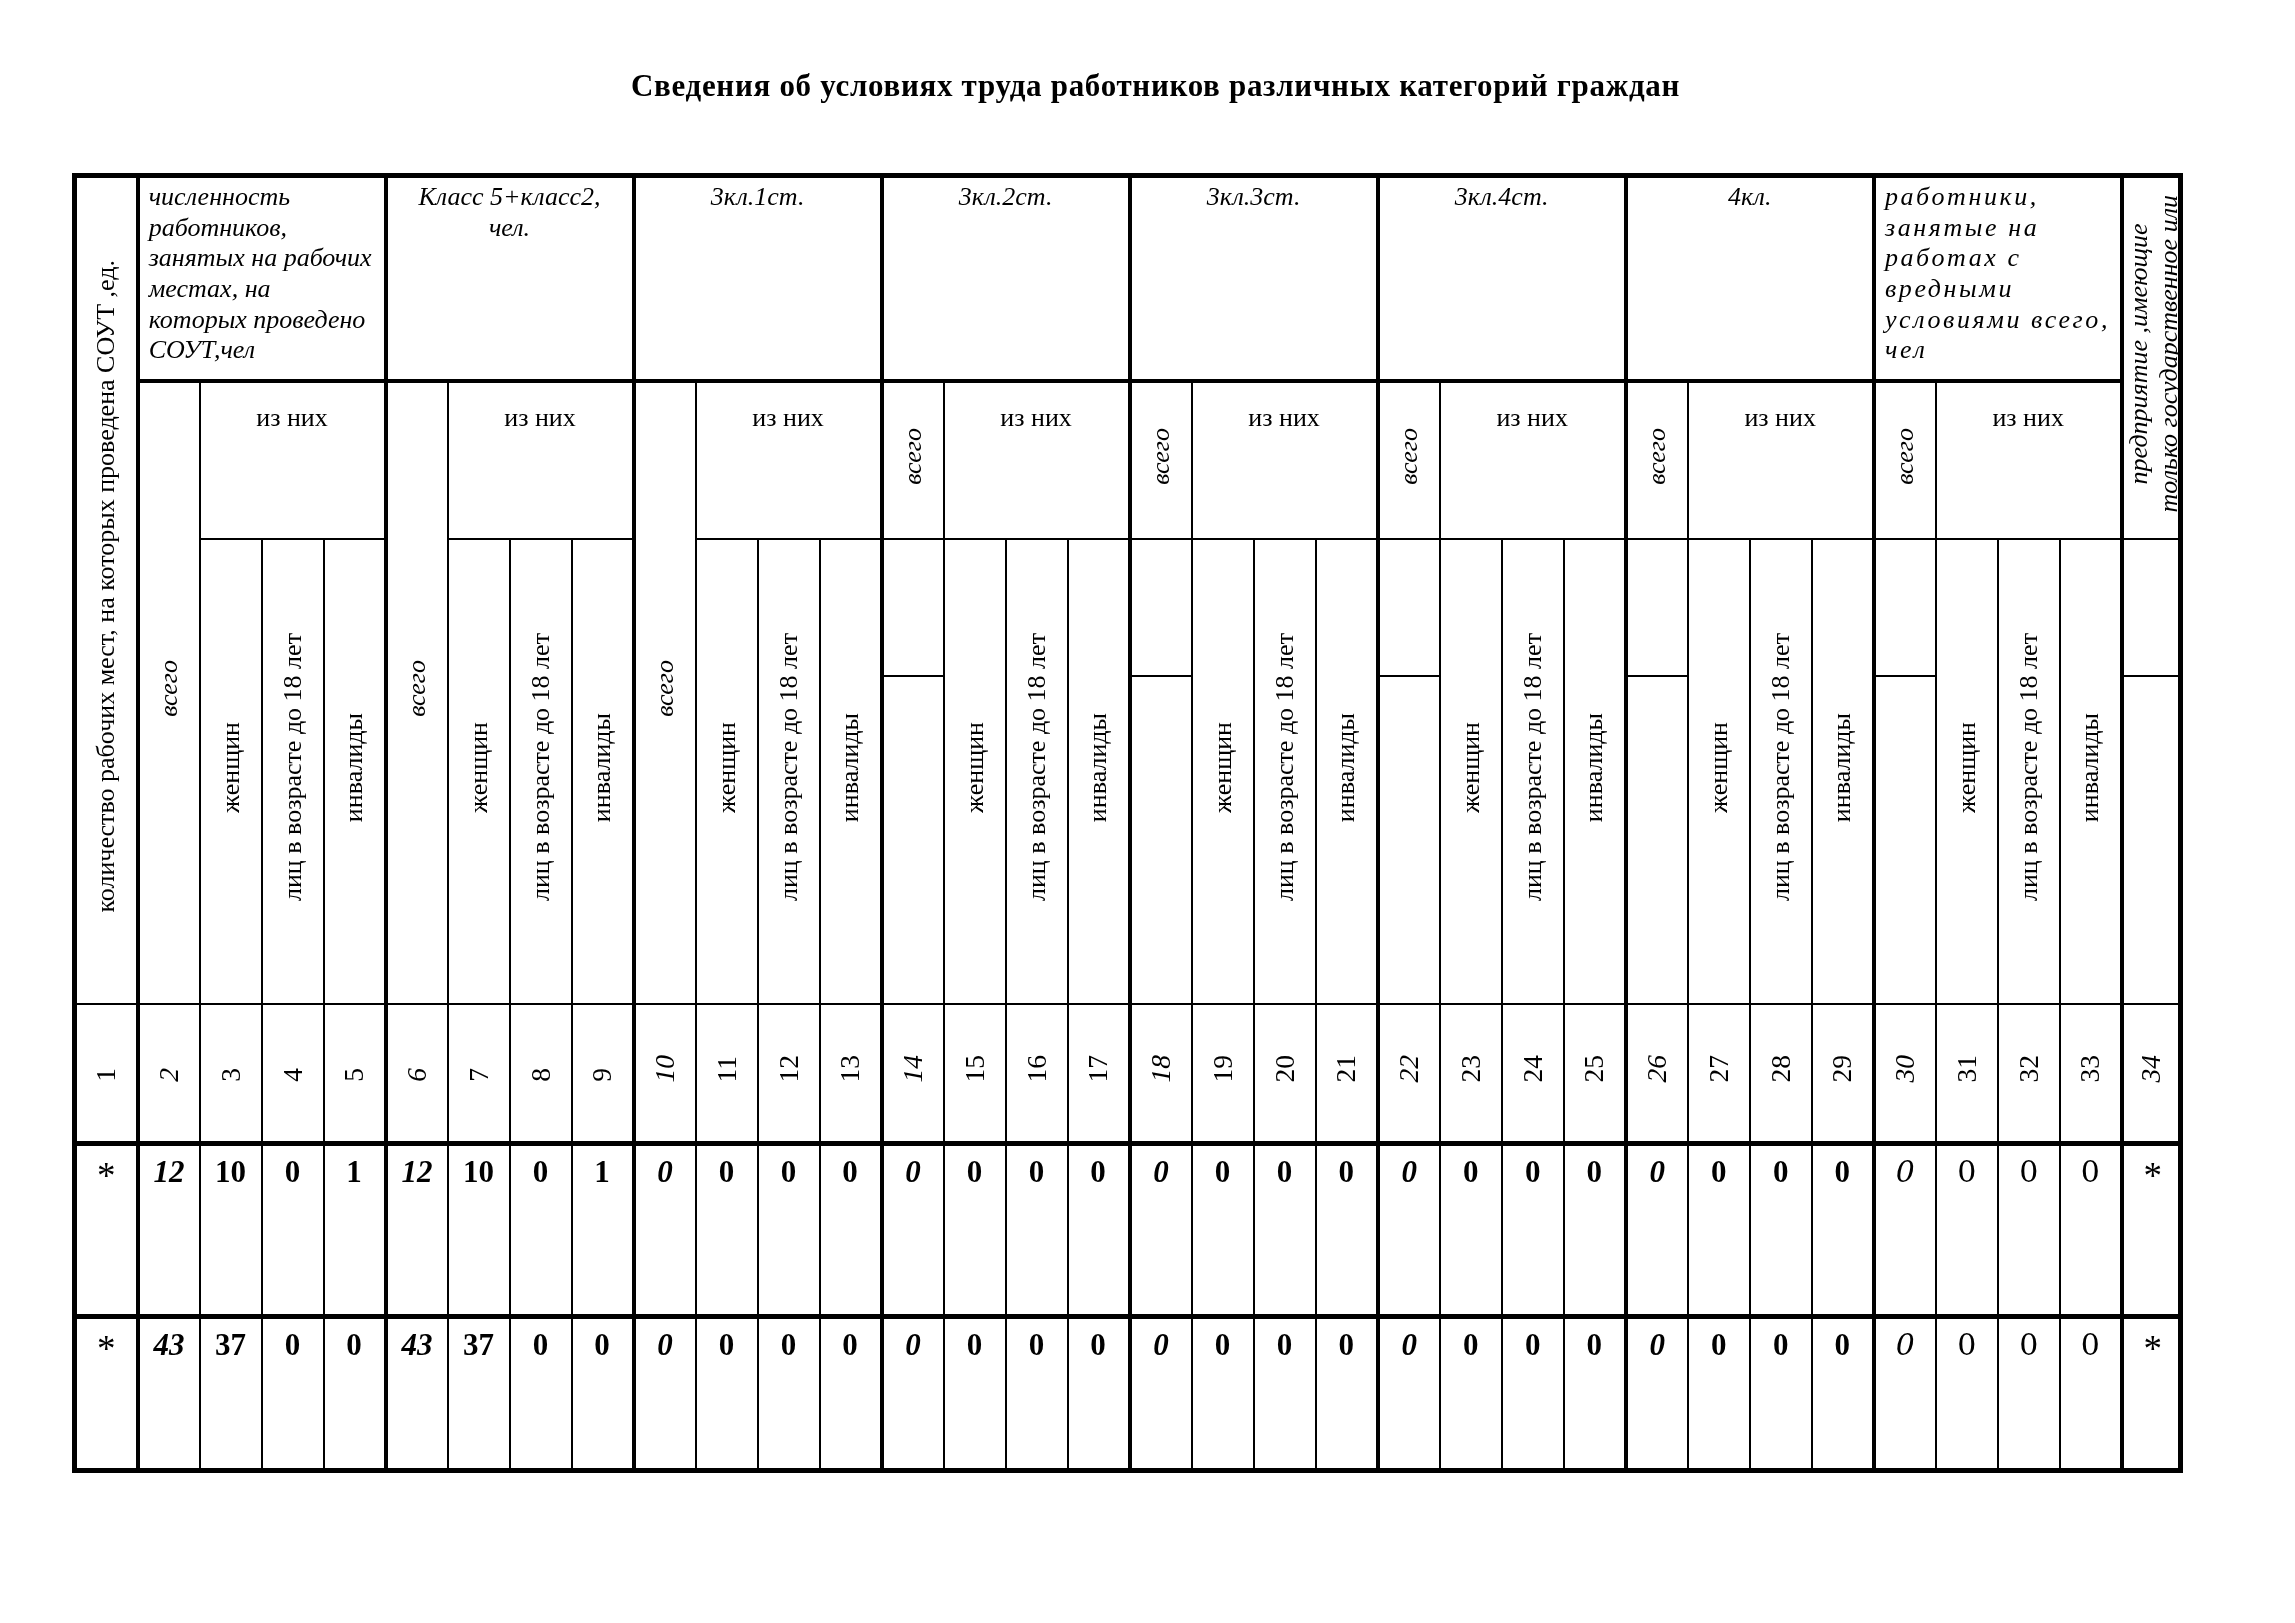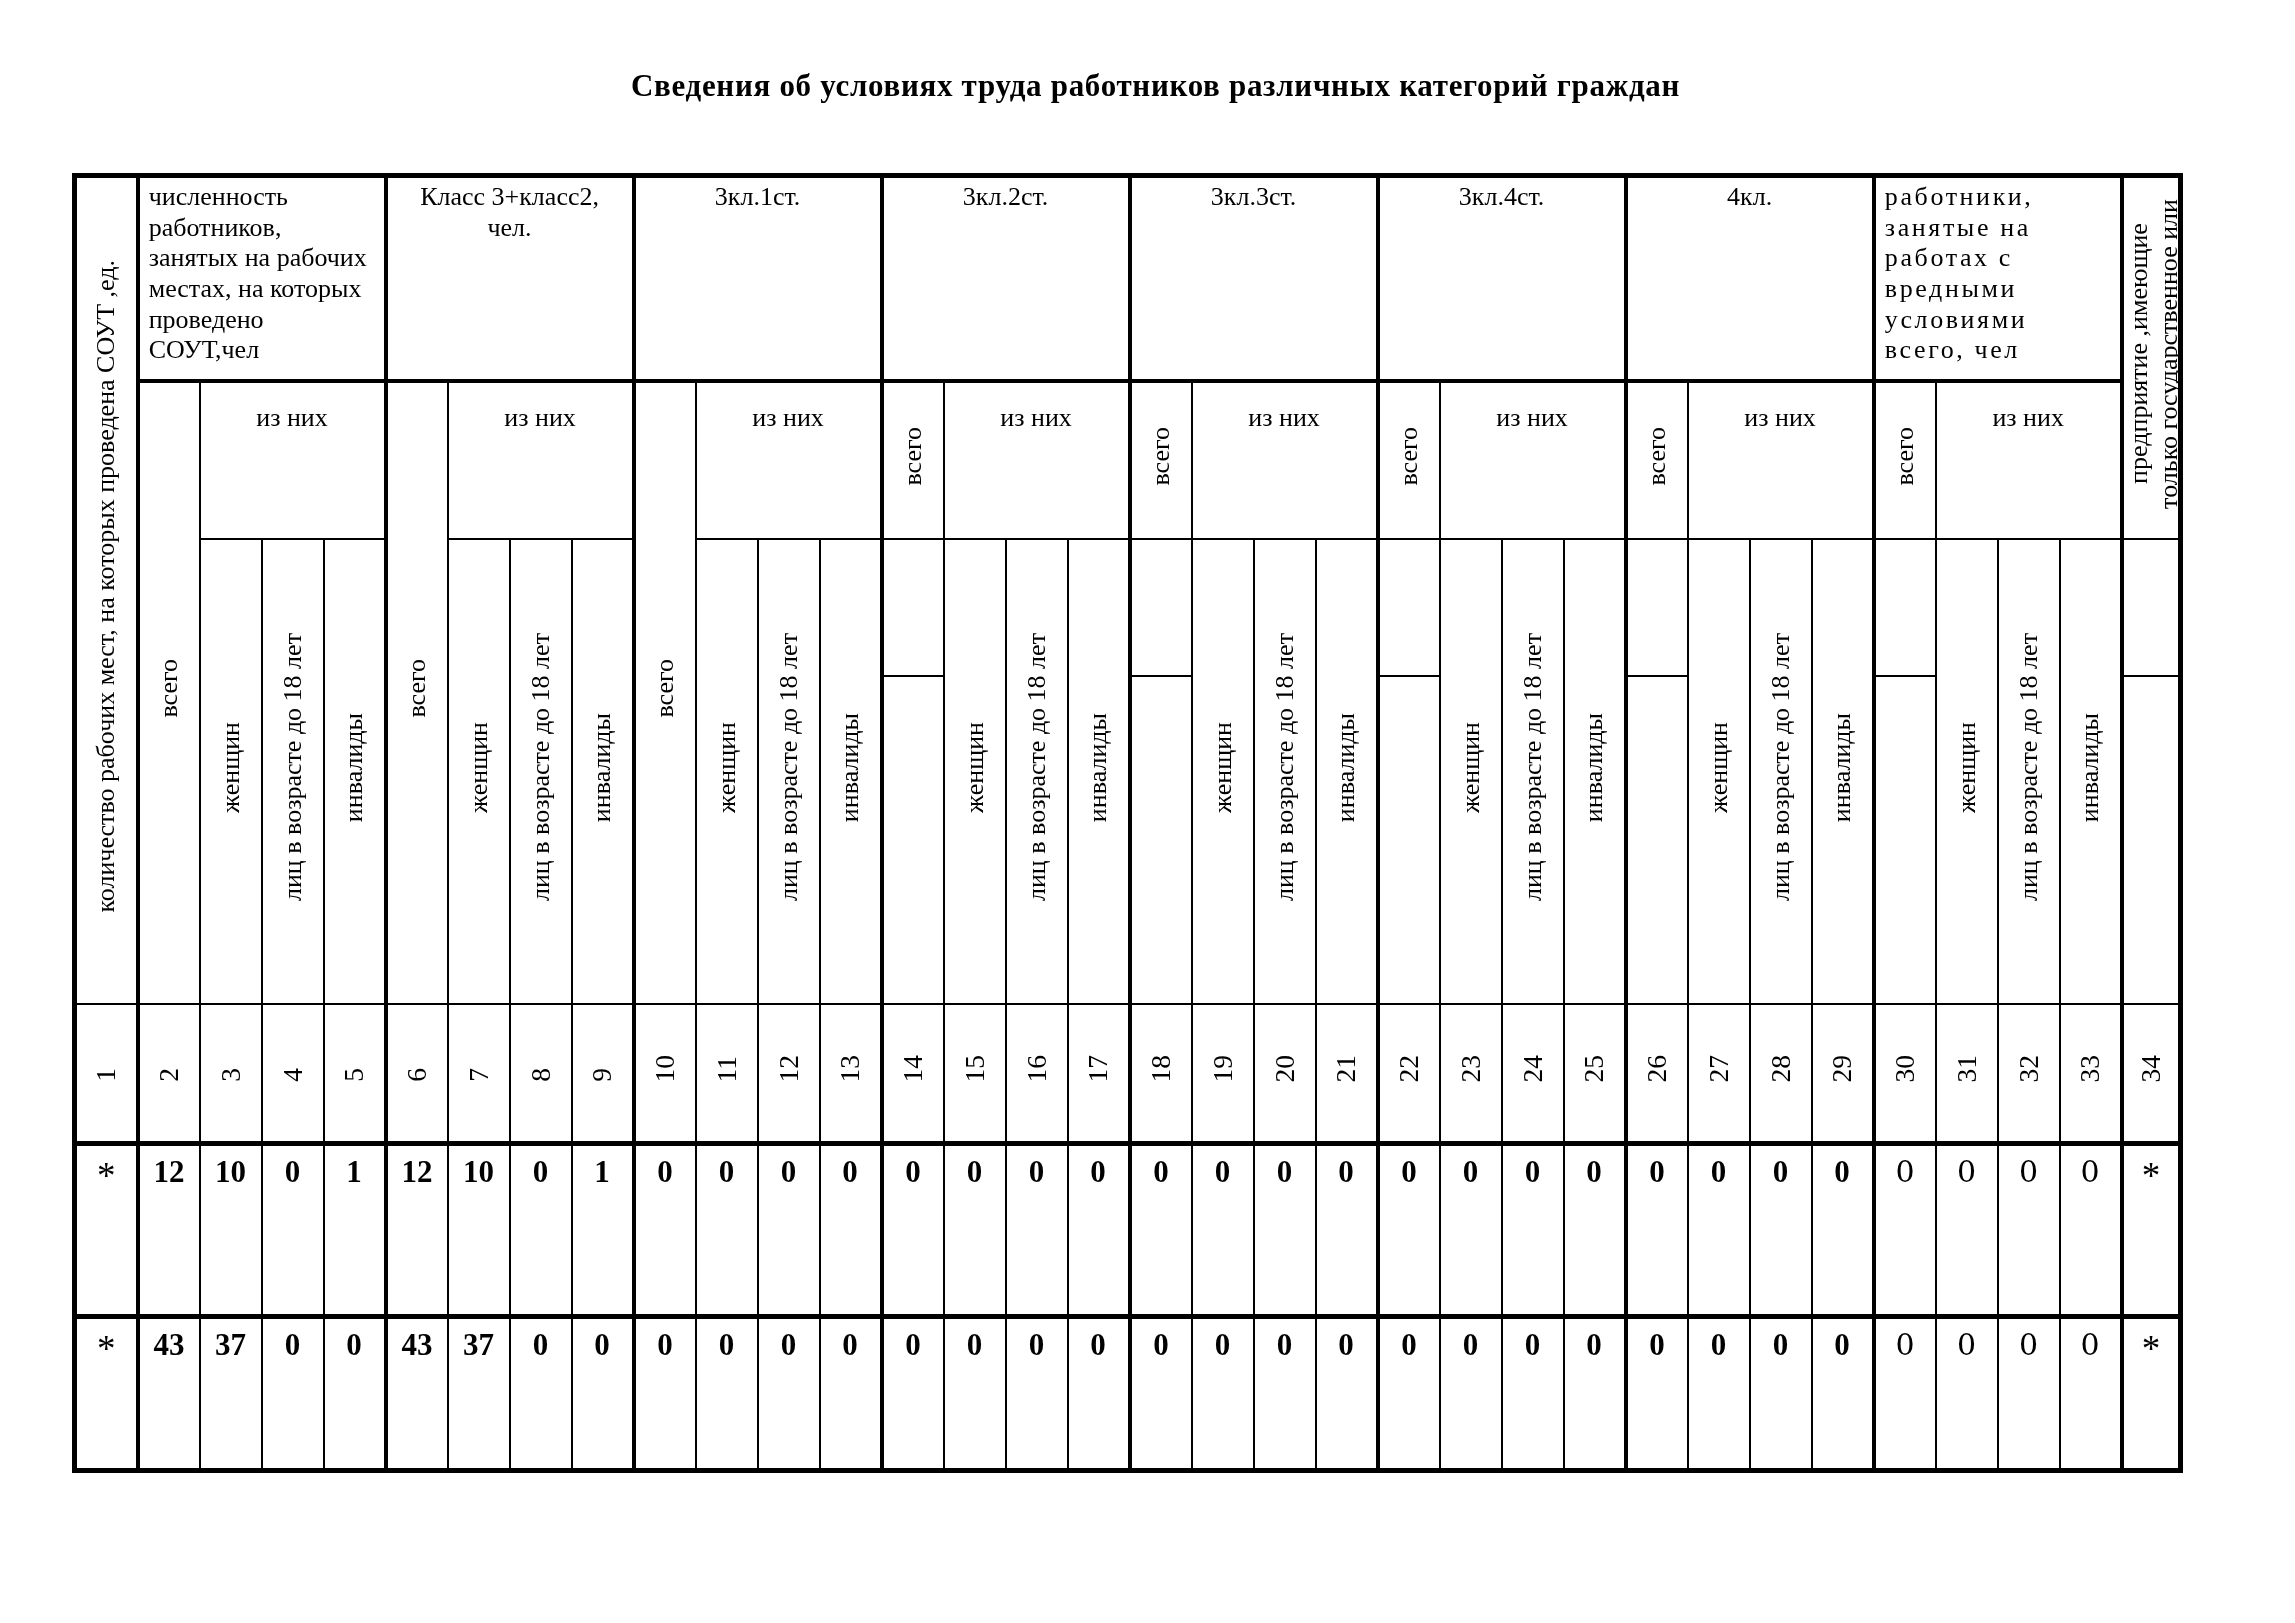--- a/index.html
+++ b/index.html
@@ -2,21 +2,21 @@
 <html style="font-size:10.5px"><head>
 <meta charset="utf-8">
 <style>
   html,body{margin:0;padding:0;background:#fff;}
   body{width:2295px;height:1623px;position:relative;font-family:"Liberation Serif","DejaVu Serif",serif;color:#000;}
   .title{position:absolute;top:68px;left:8px;width:100%;text-align:center;font-size:31px;font-weight:bold;letter-spacing:0.7px;}
   table{position:absolute;left:72px;top:173px;width:2090px;table-layout:fixed;border-collapse:collapse;border:5.2px solid #000;}
   td{border:2.6px solid #000;padding:0;vertical-align:middle;text-align:center;font-size:26px;line-height:1.18;overflow:hidden;}
   tr.hr1{height:205px;} tr.hr2{height:158px;} tr.hr3{height:137px;} tr.hr4{height:328px;}
   tr.hr5{height:140px;} tr.hr6{height:173px;} tr.hr7{height:154px;}
-  td.gb{border-left-width:4.6px;}
+  td.gb{border-left-width:4.6px;font-style:italic;}
   td.thickb{border-bottom-width:4.6px;}
   tr.hr5 > td{border-bottom-width:5.9px;}
   tr.hr6 > td{border-bottom-width:5.9px;}
   td.gtitle{vertical-align:top;padding:3.9px 9.2px 0 9.2px;}
   td.left{text-align:left;}
   td.sp{letter-spacing:2.6px;}
   td.iznih{vertical-align:top;padding-top:20px;}
   .vt{writing-mode:vertical-rl;transform:rotate(180deg);white-space:nowrap;display:inline-block;line-height:1.15;}
   td.datacell{vertical-align:top;padding-top:7.9px;font-size:31px;font-weight:700;}
   td.light{font-weight:400;font-family:"DejaVu Serif","Liberation Serif",serif;font-size:30px;}
@@ -32,21 +32,21 @@
   <colgroup>
     <col style="width:63px">
     <col span="32" style="width:62px">
     <col style="width:59px">
   </colgroup>
 
   <tbody>
       <tr class="hr1">
     <td rowspan="4"><span class="vt">количество рабочих мест, на которых проведена СОУТ ,ед.</span></td>
     <td colspan="4" class="gtitle left gb thickb">численность работников, занятых на рабочих местах, на которых проведено СОУТ,чел</td>
-    <td colspan="4" class="gtitle gb thickb">Класс 3+класс2, чел.</td>
+    <td colspan="4" class="gtitle gb thickb">Класс 5+класс2, чел.</td>
     <td colspan="4" class="gtitle gb thickb">3кл.1ст.</td>
     <td colspan="4" class="gtitle gb thickb">3кл.2ст.</td>
     <td colspan="4" class="gtitle gb thickb">3кл.3ст.</td>
     <td colspan="4" class="gtitle gb thickb">3кл.4ст.</td>
     <td colspan="4" class="gtitle gb thickb">4кл.</td>
     <td colspan="4" class="gtitle left sp gb thickb">работники, занятые на работах с вредными условиями всего, чел</td>
     <td rowspan="2" class="gb">
       <span class="vt"><span>предприятие ,имеющие</span><br><span>только государственное или</span></span>
     </td>
   </tr>

